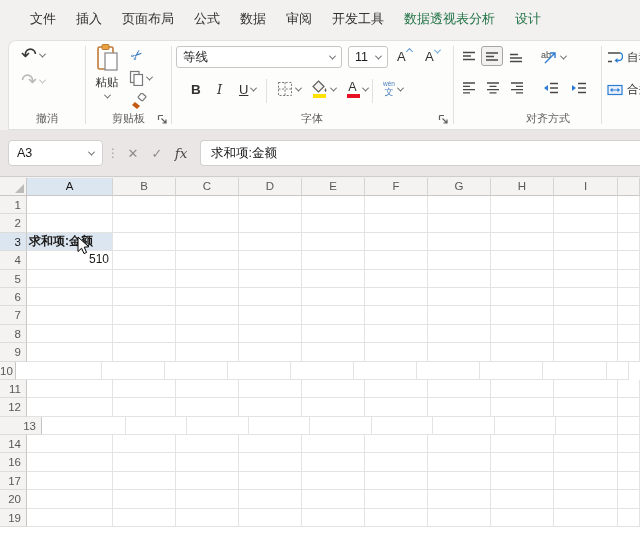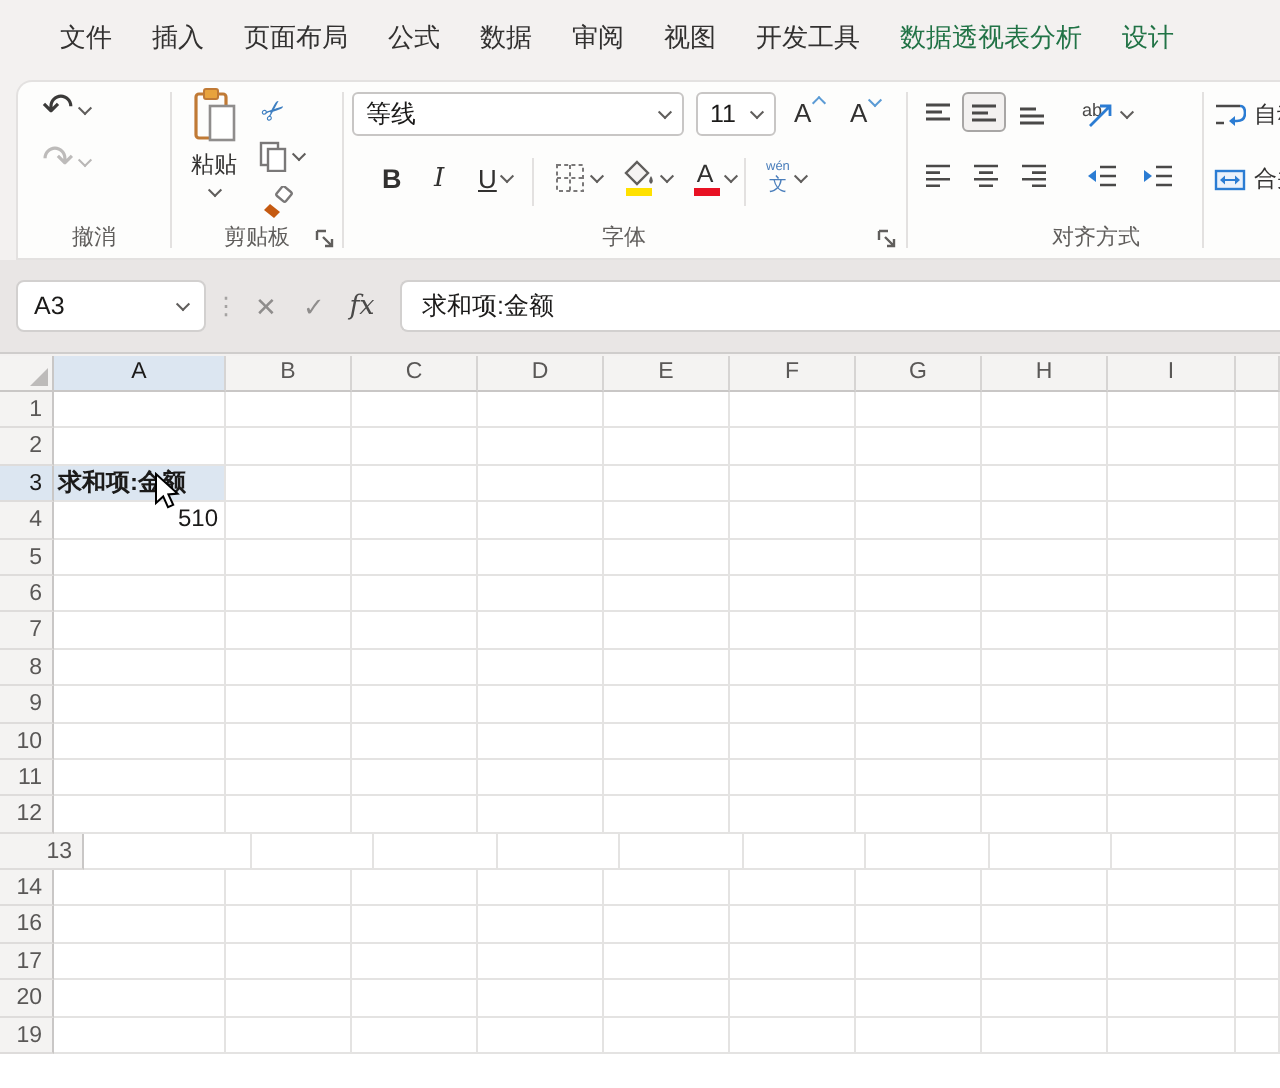--- a/index.html
+++ b/index.html
@@ -114,21 +114,20 @@
 
 <div class="app">
 
   <div class="tabbar">
       <div class="tab">文件</div>
       <div class="tab">插入</div>
       <div class="tab">页面布局</div>
       <div class="tab">公式</div>
       <div class="tab">数据</div>
       <div class="tab">审阅</div>
-      <div class="tab">视图</div>
       <div class="tab">开发工具</div>
       <div class="tab contextual">数据透视表分析</div>
       <div class="tab contextual">设计</div>
     </div>
 
   <div class="ribbon-panel">
 
     <div class="grp" style="left:0;width:76px">
       <div class="rbtn" style="left:9px;top:3px">
         <span class="glyph undo">↶</span>
@@ -485,21 +484,21 @@
           <div class="cell" style="width: 63px;"></div>
           <div class="cell" style="width: 63px;"></div>
           <div class="cell" style="width: 63px;"></div>
           <div class="cell" style="width: 63px;"></div>
           <div class="cell" style="width: 63px;"></div>
           <div class="cell" style="width: 63px;"></div>
           <div class="cell" style="width: 64px;"></div>
           <div class="cell" style="width: 22px;"></div>
         </div>
         <div class="row">
-          <div class="row-hdr" style="width: 27px;">10</div>
+          <div class="row-hdr" style="width: 16px;">10</div>
           <div class="cell" style="width: 86px;"></div>
           <div class="cell" style="width: 63px;"></div>
           <div class="cell" style="width: 63px;"></div>
           <div class="cell" style="width: 63px;"></div>
           <div class="cell" style="width: 63px;"></div>
           <div class="cell" style="width: 63px;"></div>
           <div class="cell" style="width: 63px;"></div>
           <div class="cell" style="width: 63px;"></div>
           <div class="cell" style="width: 64px;"></div>
           <div class="cell" style="width: 22px;"></div>

